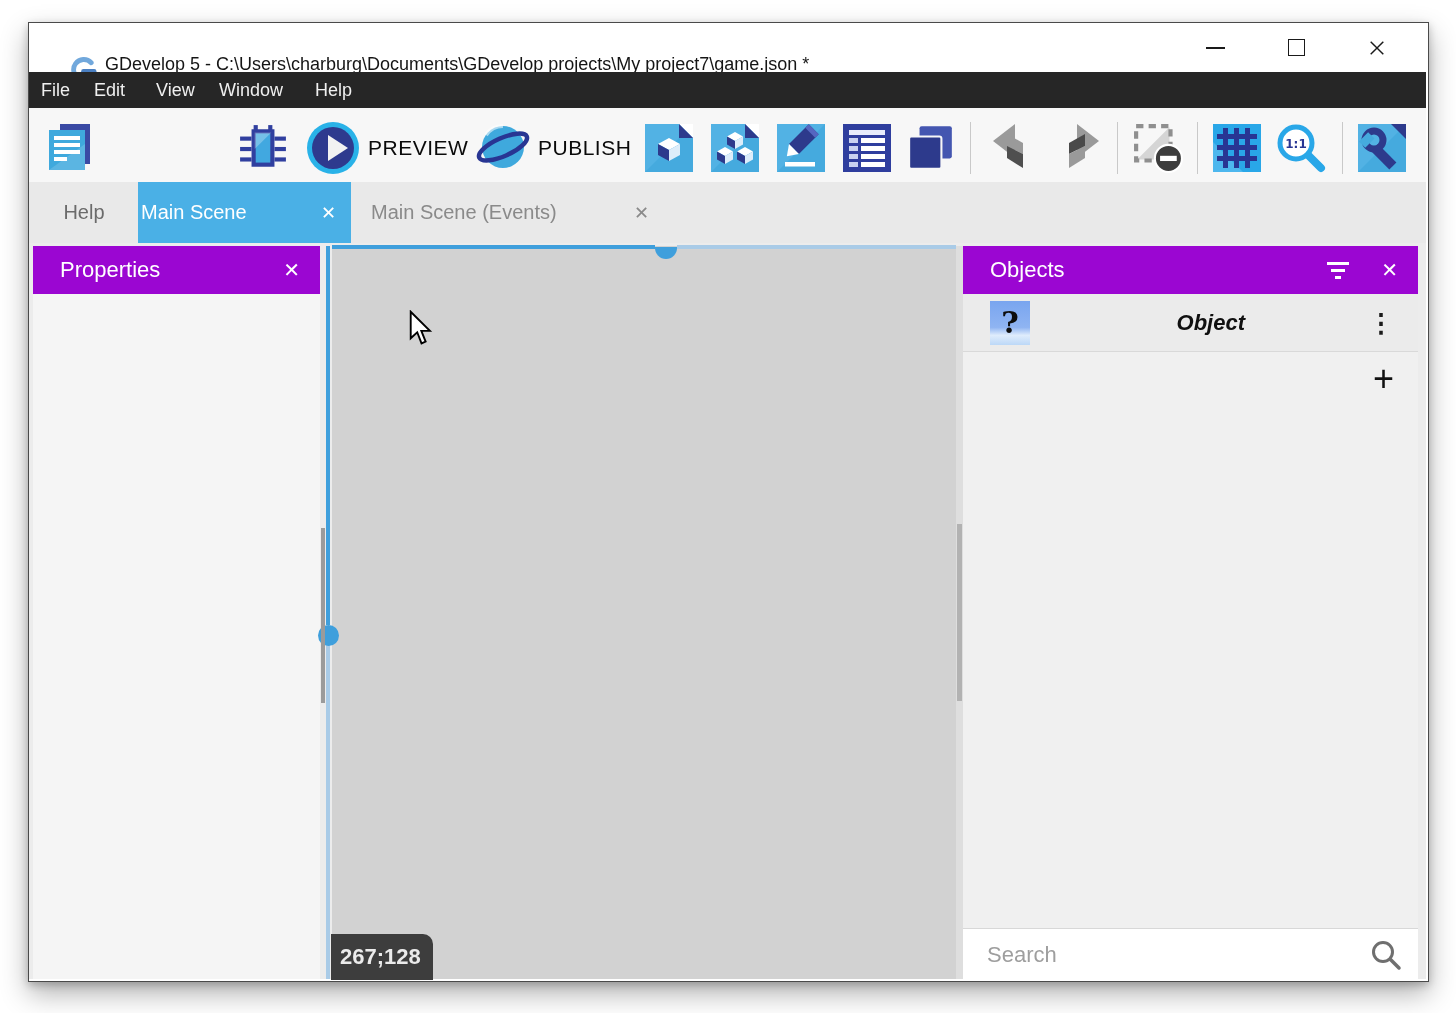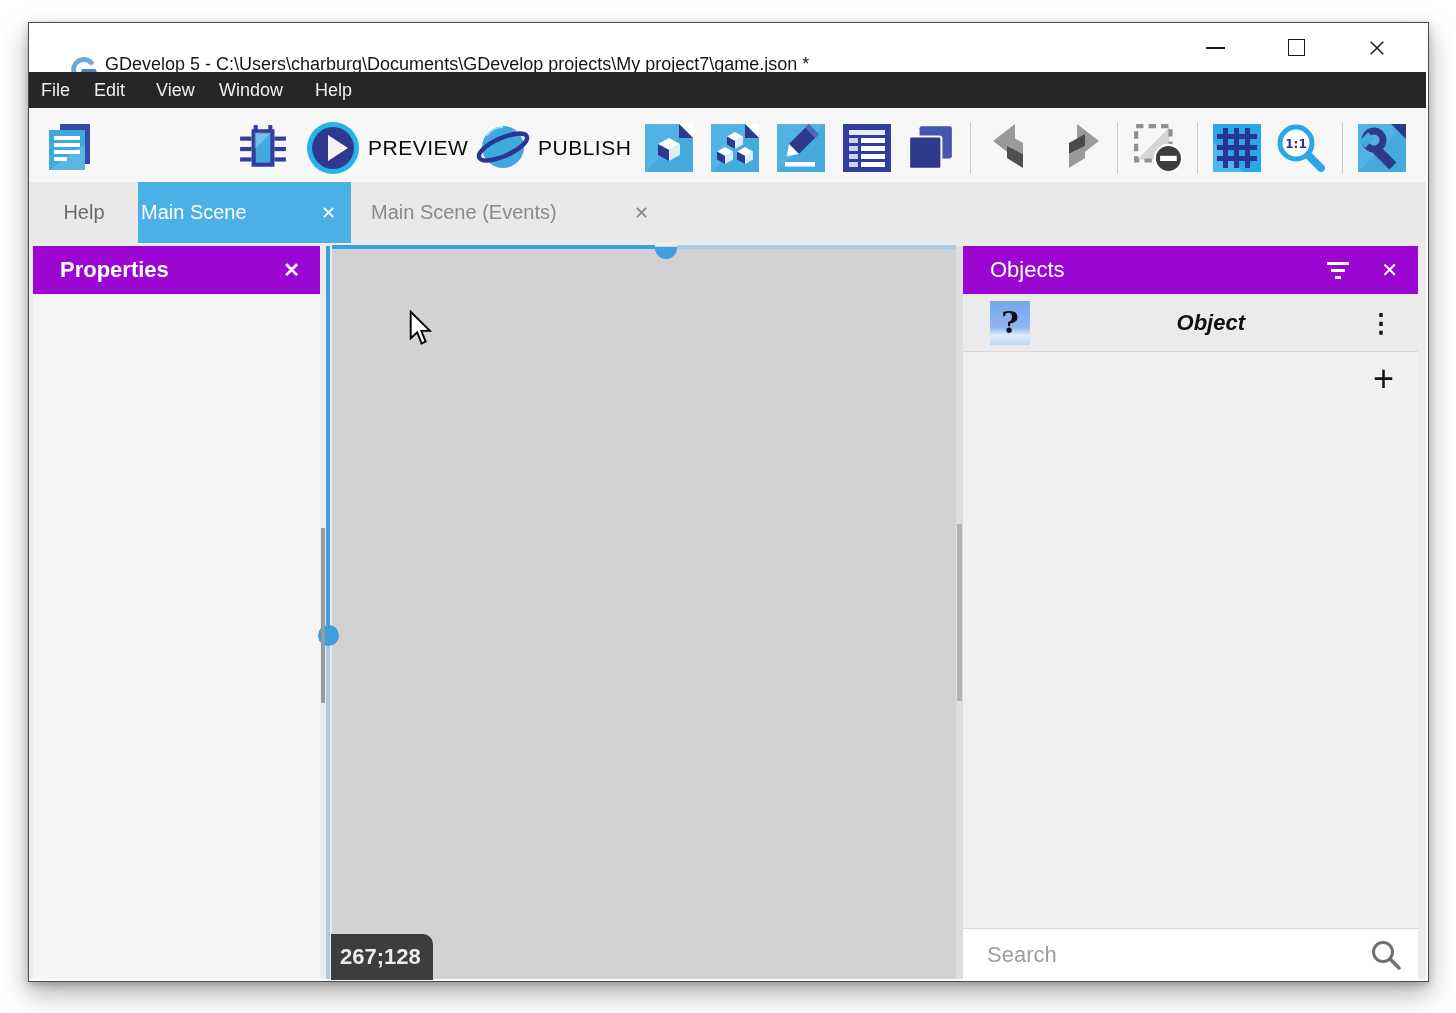--- a/index.html
+++ b/index.html
@@ -46,21 +46,21 @@
   .tab-close{margin-left:auto;margin-right:15px;font-size:18px;cursor:pointer;}
 
   
   .content-bg{left:29px;top:243px;width:1397px;height:736px;background:#ececec;}
 
   .panel-header{position:absolute;left:0;top:0;right:0;height:48px;background:var(--accent-purple,#9b06d2);
     color:#fff;display:flex;align-items:center;box-sizing:border-box;padding:0 20px 0 27px;font-size:22px;}
   .panel-close{margin-left:30px;font-size:20px;color:#fff;cursor:pointer;line-height:1;}
 
   
-  .properties-panel{left:33px;top:246px;width:287px;height:733px;background:#f5f5f5;font-weight:bold;}
+  .properties-panel{left:33px;top:246px;width:287px;height:733px;background:#f5f5f5;}
   .empty-msg{position:absolute;left:8px;top:337px;width:271px;text-align:center;
     font-size:21px;line-height:35px;color:#6f6f6f;}
 
   
   .scene-canvas{left:332px;top:246px;width:624px;height:733px;background:var(--canvas-gray,#d2d2d2);}
   .hsb-dark{left:332px;top:245px;width:323px;height:4px;background:var(--slider-blue,#3f9fdc);}
   .hsb-light{left:677px;top:245px;width:279px;height:4px;background:var(--slider-blue-light,#a9cbe7);}
   .hsb-thumb{left:655px;top:247px;width:22px;height:12px;border-radius:0 0 22px 22px;background:var(--slider-blue,#3f9fdc);cursor:grab;}
   .vsb-dark{left:326px;top:246px;width:4px;height:379px;background:var(--slider-blue,#3f9fdc);}
   .vsb-light{left:326px;top:645px;width:4px;height:334px;background:var(--slider-blue-light,#a9cbe7);}

